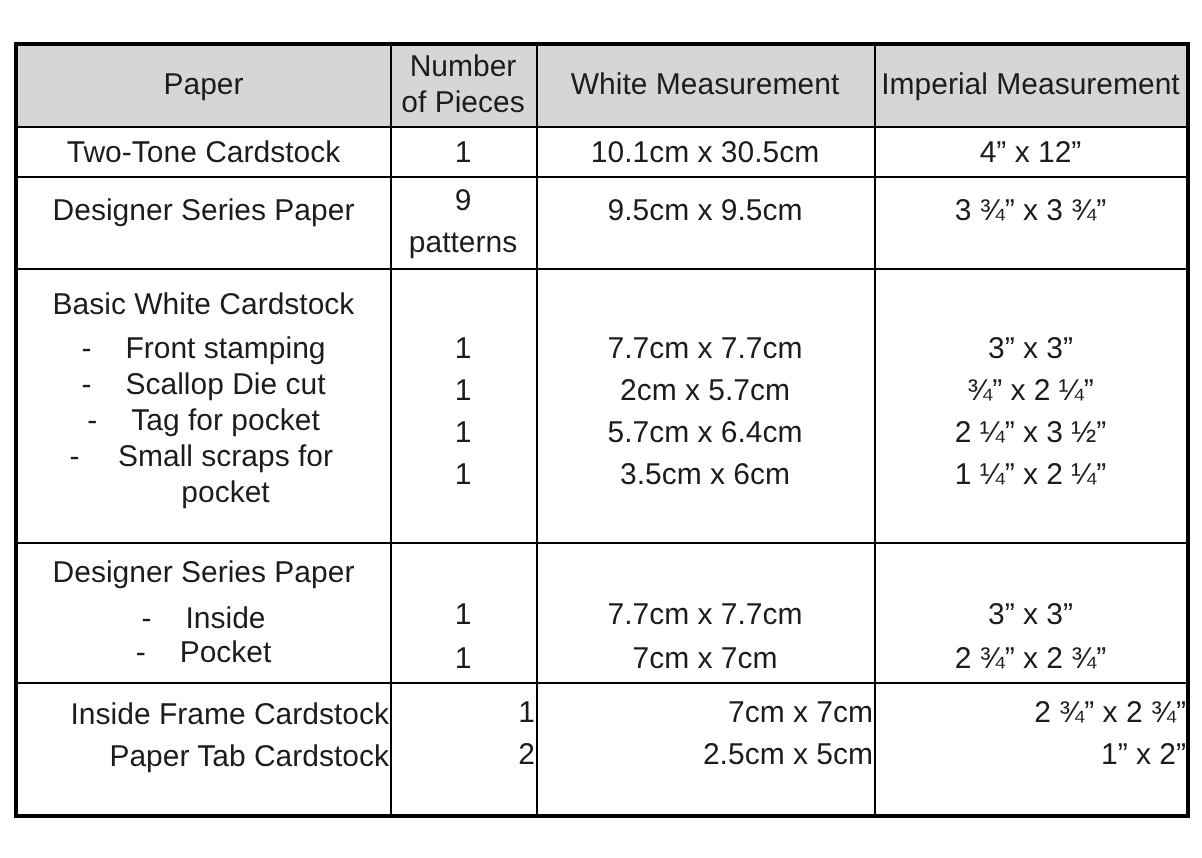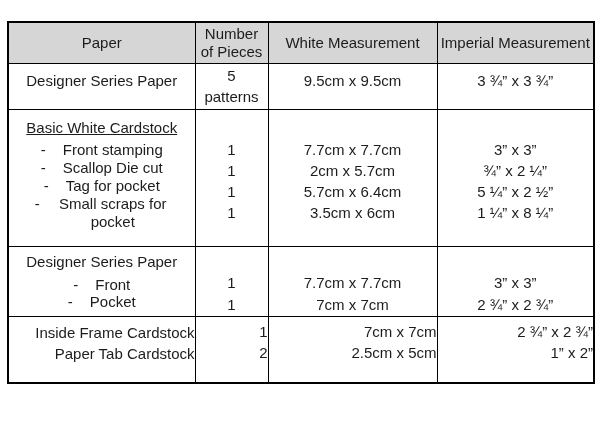--- a/index.html
+++ b/index.html
@@ -26,21 +26,21 @@
   tr.rowC td{height:136px;}
   tr.rowD td{height:68px;}
   tr.rowE td{height:65px;text-align:right;}
   tr.rowF td{height:27px;vertical-align:middle;}
 
   .single{line-height:17px;}
   tr.rowB .single{margin-top:8px;}
   .narrow{display:inline-block;max-width:60px;line-height:21px;margin-top:1px;}
 
   .paper-title{line-height:19px;}
-  tr.rowC .paper-title{padding-top:8px;margin-bottom:4px;text-decoration:underline;}
+  tr.rowC .paper-title{padding-top:8px;margin-bottom:4px;}
   tr.rowD .paper-title{padding-top:5px;margin-bottom:5px;}
   tr.rowE .paper-pad{padding-top:5px;}
   .paper-line{line-height:21px;}
 
   .li{display:flex;justify-content:center;align-items:flex-start;gap:17px;}
   tr.rowC .li{line-height:18px;}
   tr.rowD .li{line-height:17px;}
   .li-text{max-width:112px;}
   .dash{flex:0 0 auto;}
 
@@ -63,26 +63,40 @@
   <thead>
     <tr>
       <th>Paper</th>
       <th>Number of Pieces</th>
       <th>White Measurement</th>
       <th>Imperial Measurement</th>
     </tr>
   </thead>
   <tbody>
 
+    <tr class="rowA">
+      <td>
+          <div class="single">Two-Tone Cardstock</div>
+        </td>
+      <td>
+          <div class="single">1</div>
+        </td>
+      <td>
+          <div class="single">10.1cm x 30.5cm</div>
+        </td>
+      <td>
+          <div class="single">4” x 12”</div>
+        </td>
+    </tr>
 
     <tr class="rowB">
       <td>
           <div class="single">Designer Series Paper</div>
         </td>
-      <td><span class="narrow">5 patterns</span></td>
+      <td><span class="narrow">9 patterns</span></td>
       <td>
           <div class="single">9.5cm x 9.5cm</div>
         </td>
       <td>
           <div class="single">3 ¾” x 3 ¾”</div>
         </td>
     </tr>
 
     <tr class="rowC">
       <td>
@@ -119,33 +133,33 @@
           <div class="v">7.7cm x 7.7cm</div>
           <div class="v">2cm x 5.7cm</div>
           <div class="v">5.7cm x 6.4cm</div>
           <div class="v">3.5cm x 6cm</div>
         </div>
       </td>
       <td>
         <div class="vstack">
           <div class="v">3” x 3”</div>
           <div class="v">¾” x 2 ¼”</div>
-          <div class="v">5 ¼” x 2 ½”</div>
-          <div class="v">1 ¼” x 8 ¼”</div>
+          <div class="v">2 ¼” x 3 ½”</div>
+          <div class="v">1 ¼” x 2 ¼”</div>
         </div>
       </td>
     </tr>
 
     <tr class="rowD">
       <td>
         <div class="paper-title">Designer Series Paper</div>
         <div>
           <div class="li">
               <span class="dash">-</span>
-              <span class="li-text">Front</span>
+              <span class="li-text">Inside</span>
             </div>
           <div class="li">
               <span class="dash">-</span>
               <span class="li-text">Pocket</span>
             </div>
         </div>
       </td>
       <td>
         <div class="vstack">
           <div class="v">1</div>

